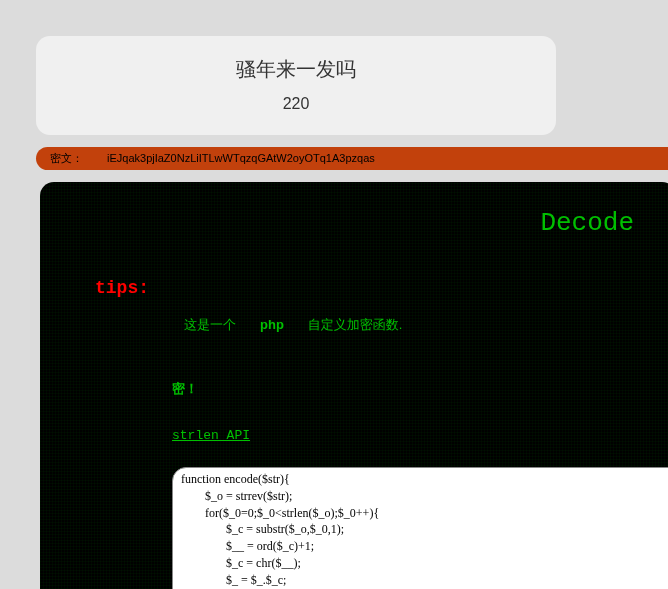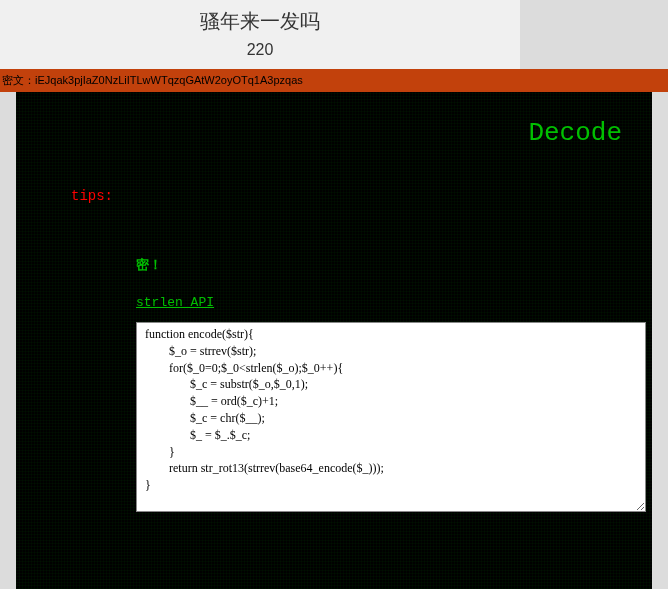--- a/index.html
+++ b/index.html
@@ -1,18 +1,19 @@
 <!DOCTYPE html>
 <html><head>
   <meta charset="utf-8">
   <style>
     * {
-      margin: 0;
+      margin: 12px;
       padding: 0;
       box-sizing: border-box;
+      border-radius: 14px;
     }
     body {
       background: #dcdcdc;
       font-family: sans-serif;
       width: 668px;
       height: 589px;
       overflow: hidden;
     }
     .top-section {
       background: #f0f0f0;
@@ -50,22 +51,22 @@
       color: #00c000;
       font-size: 26px;
       font-family: "Courier New", serif;
       text-align: right;
       margin-top: 6px;
       margin-bottom: 40px;
     }
     .tips-label {
       color: #ff0000;
       font-family: "Courier New", monospace;
-      font-weight: normal;
-      font-size: 14px;
+      font-weight: bold;
+      font-size: 18px;
       margin-left: 25px;
       margin-bottom: 18px;
     }
     .content-block {
       margin-left: 90px;
     }
     .green-text {
       color: #00c000;
       font-family: "Microsoft YaHei", sans-serif;
       font-size: 13px;
@@ -122,20 +123,23 @@
 <div class="cipher-line">
   <span>密文：</span><span>iEJqak3pjIaZ0NzLiITLwWTqzqGAtW2oyOTq1A3pzqas</span>
 </div>
 
 <div class="black-panel">
   <div class="decode-heading">Decode</div>
 
   <div class="tips-label">tips:</div>
 
   <div class="content-block">
+    <div class="green-text">
+      <span>这是一个</span><span class="bold">php</span><span>自定义加密函数.</span>
+    </div>
     <div class="dim-line">&nbsp;</div>
     <div class="mi-line">密！</div>
     <a class="encode-api" href="#">strlen API</a>
     <textarea class="code-box" readonly="" style="">function encode($str){
         $_o = strrev($str);
         for($_0=0;$_0&lt;strlen($_o);$_0++){
                $_c = substr($_o,$_0,1);
                $__ = ord($_c)+1;
                $_c = chr($__);
                $_ = $_.$_c;

